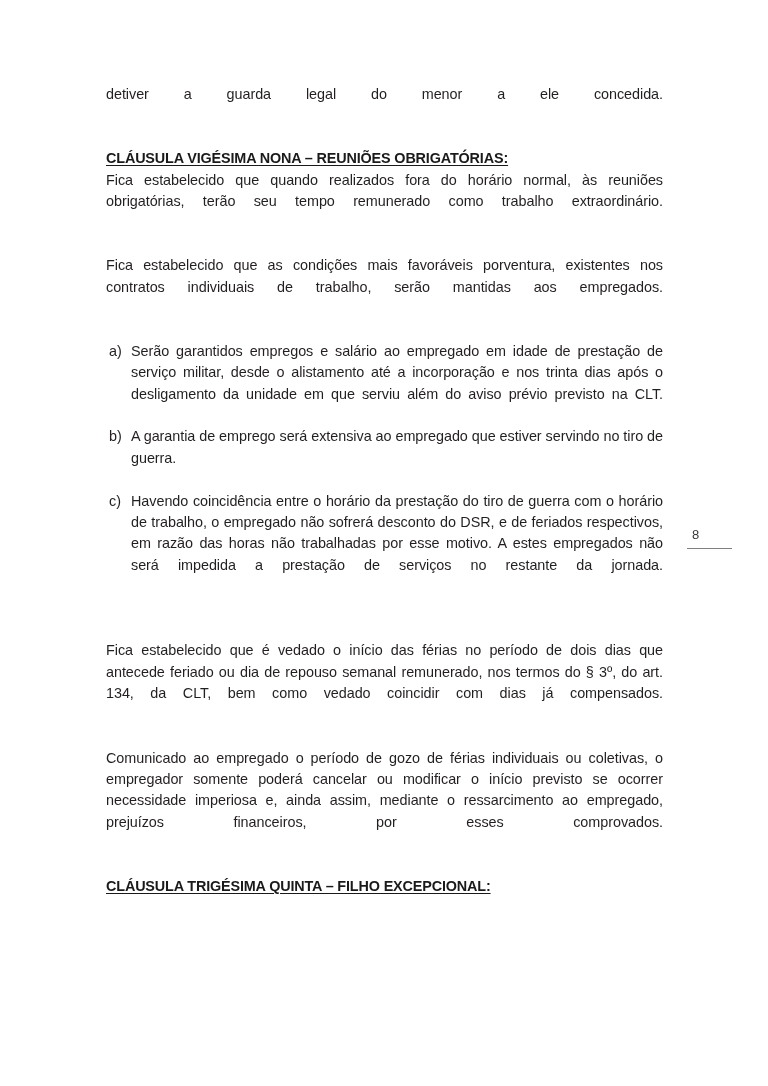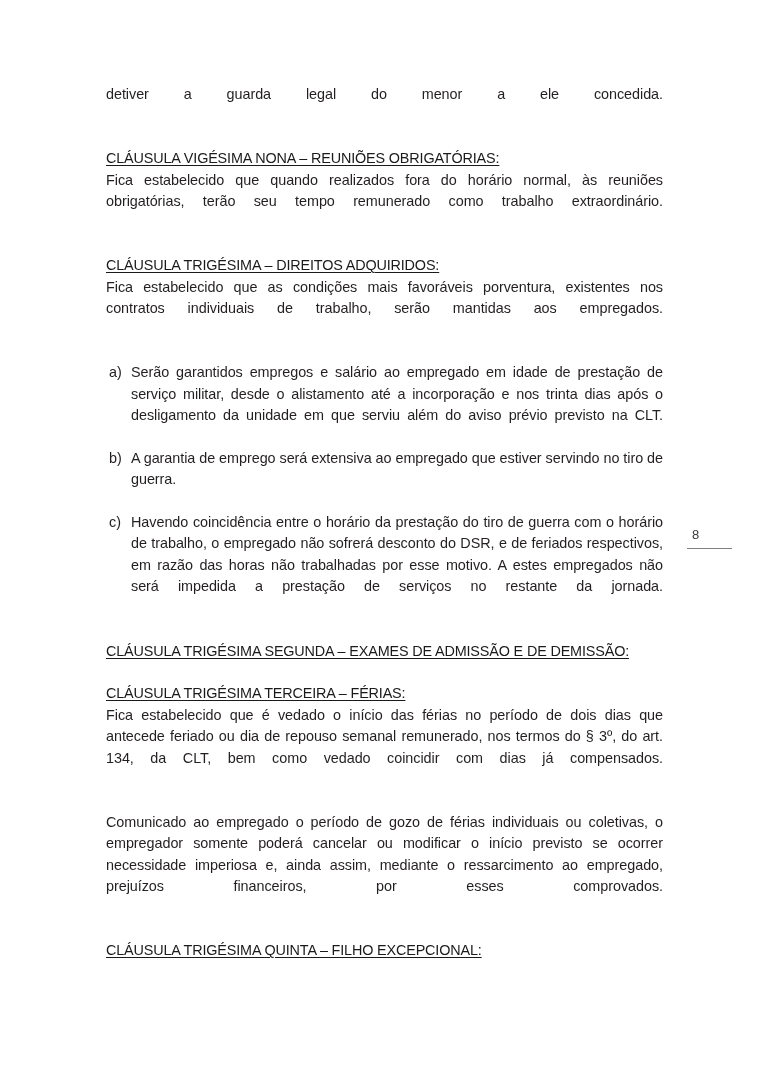--- a/index.html
+++ b/index.html
@@ -31,21 +31,21 @@
   }
   .para::after {
     content: "";
     display: inline-block;
     width: 100%;
   }
   .heading {
     font-size: 14.4px;
     line-height: 21.4px;
     color: #1a1a1a;
-    font-weight: normal;
+    font-weight: bold;
     margin: 0;
     text-align: left;
     letter-spacing: -0.15px;
   }
   .heading span.h-txt {
     text-decoration: underline;
     text-underline-offset: 2px;
   }
   .gap {
     height: 21.4px;
@@ -101,32 +101,29 @@
 <body>
 
 <div class="page">
 
   <div class="content">
       <p class="para">detiver a guarda legal do menor a ele concedida.</p>
       <div class="gap"></div>
       <div class="heading"><span class="h-txt">CLÁUSULA VIGÉSIMA NONA – REUNIÕES OBRIGATÓRIAS:</span></div>
       <p class="para">Fica estabelecido que quando realizados fora do horário normal, às reuniões obrigatórias, terão seu tempo remunerado como trabalho extraordinário.</p>
       <div class="gap"></div>
-      <div class="heading"><span class="h-txt">CLÁUSULA TRIGÉSIMA – DIREITOS ADQUIRIDOS:</span></div>
       <p class="para">Fica estabelecido que as condições mais favoráveis porventura, existentes nos contratos individuais de trabalho, serão mantidas aos empregados.</p>
       <div class="gap"></div>
       <div class="list">
         <div class="list-item"><span class="list-marker">a)</span><span>Serão garantidos empregos e salário ao empregado em idade de prestação de serviço militar, desde o alistamento até a incorporação e nos trinta dias após o desligamento da unidade em que serviu além do aviso prévio previsto na CLT.</span></div>
         <div class="list-item"><span class="list-marker">b)</span><span>A garantia de emprego será extensiva ao empregado que estiver servindo no tiro de guerra.</span></div>
         <div class="list-item"><span class="list-marker">c)</span><span>Havendo coincidência entre o horário da prestação do tiro de guerra com o horário de trabalho, o empregado não sofrerá desconto do DSR, e de feriados respectivos, em razão das horas não trabalhadas por esse motivo. A estes empregados não será impedida a prestação de serviços no restante da jornada.</span></div>
       </div>
       <div class="gap"></div>
-      <div class="heading"><span class="h-txt">CLÁUSULA TRIGÉSIMA SEGUNDA – EXAMES DE ADMISSÃO E DE DEMISSÃO:</span></div>
       <div class="gap"></div>
-      <div class="heading"><span class="h-txt">CLÁUSULA TRIGÉSIMA TERCEIRA – FÉRIAS:</span></div>
       <p class="para">Fica estabelecido que é vedado o início das férias no período de dois dias que antecede feriado ou dia de repouso semanal remunerado, nos termos do § 3º, do art. 134, da CLT, bem como vedado coincidir com dias já compensados.</p>
       <div class="gap"></div>
       <p class="para">Comunicado ao empregado o período de gozo de férias individuais ou coletivas, o empregador somente poderá cancelar ou modificar o início previsto se ocorrer necessidade imperiosa e, ainda assim, mediante o ressarcimento ao empregado, prejuízos financeiros, por esses comprovados.</p>
       <div class="gap"></div>
       <div class="heading"><span class="h-txt">CLÁUSULA TRIGÉSIMA QUINTA – FILHO EXCEPCIONAL:</span></div>
     </div>
 
   <div class="pagenum-block">
     <div class="pagenum">8</div>
     <div class="pagenum-rule"></div>

